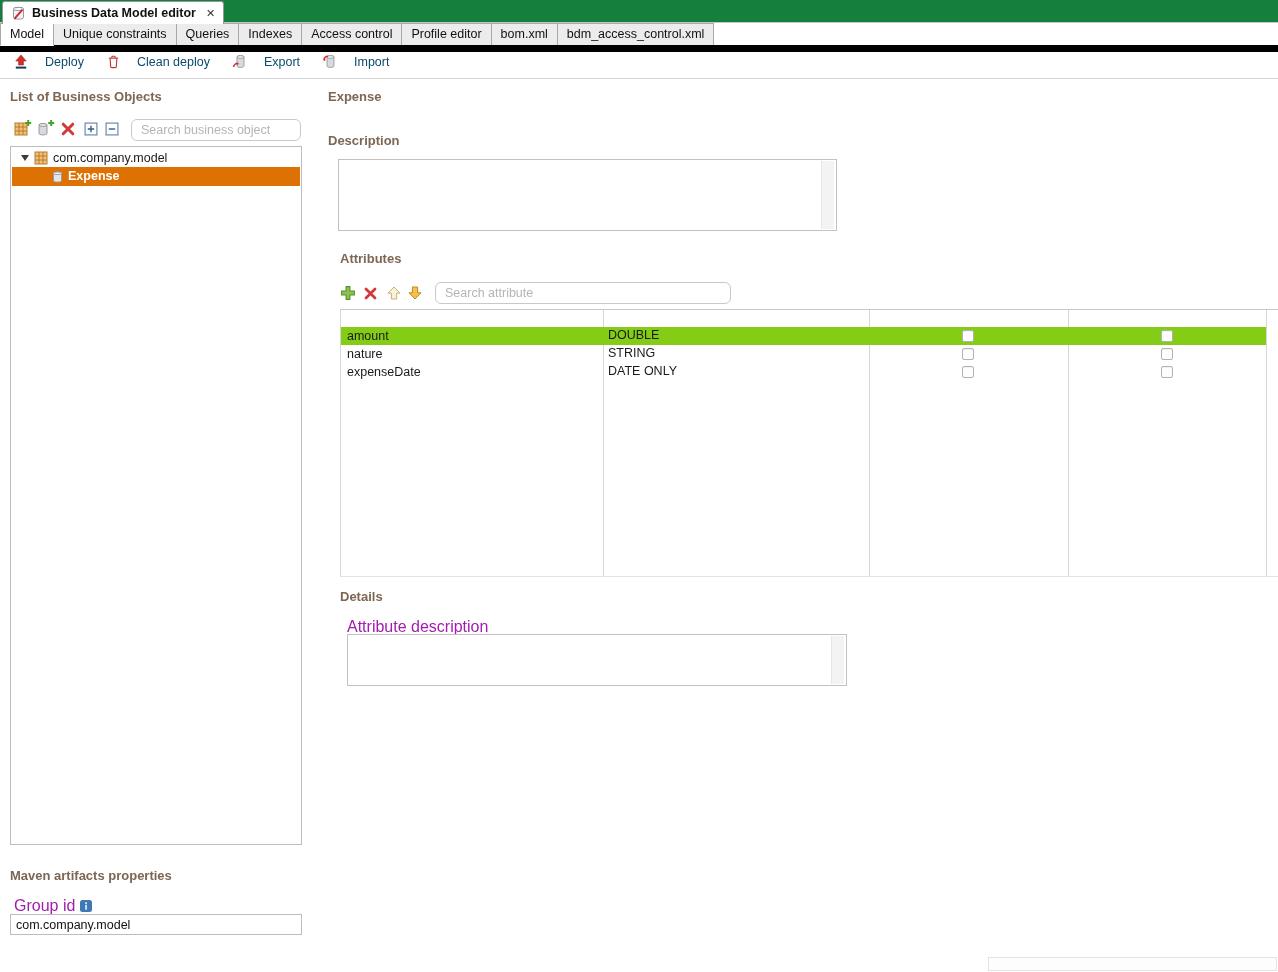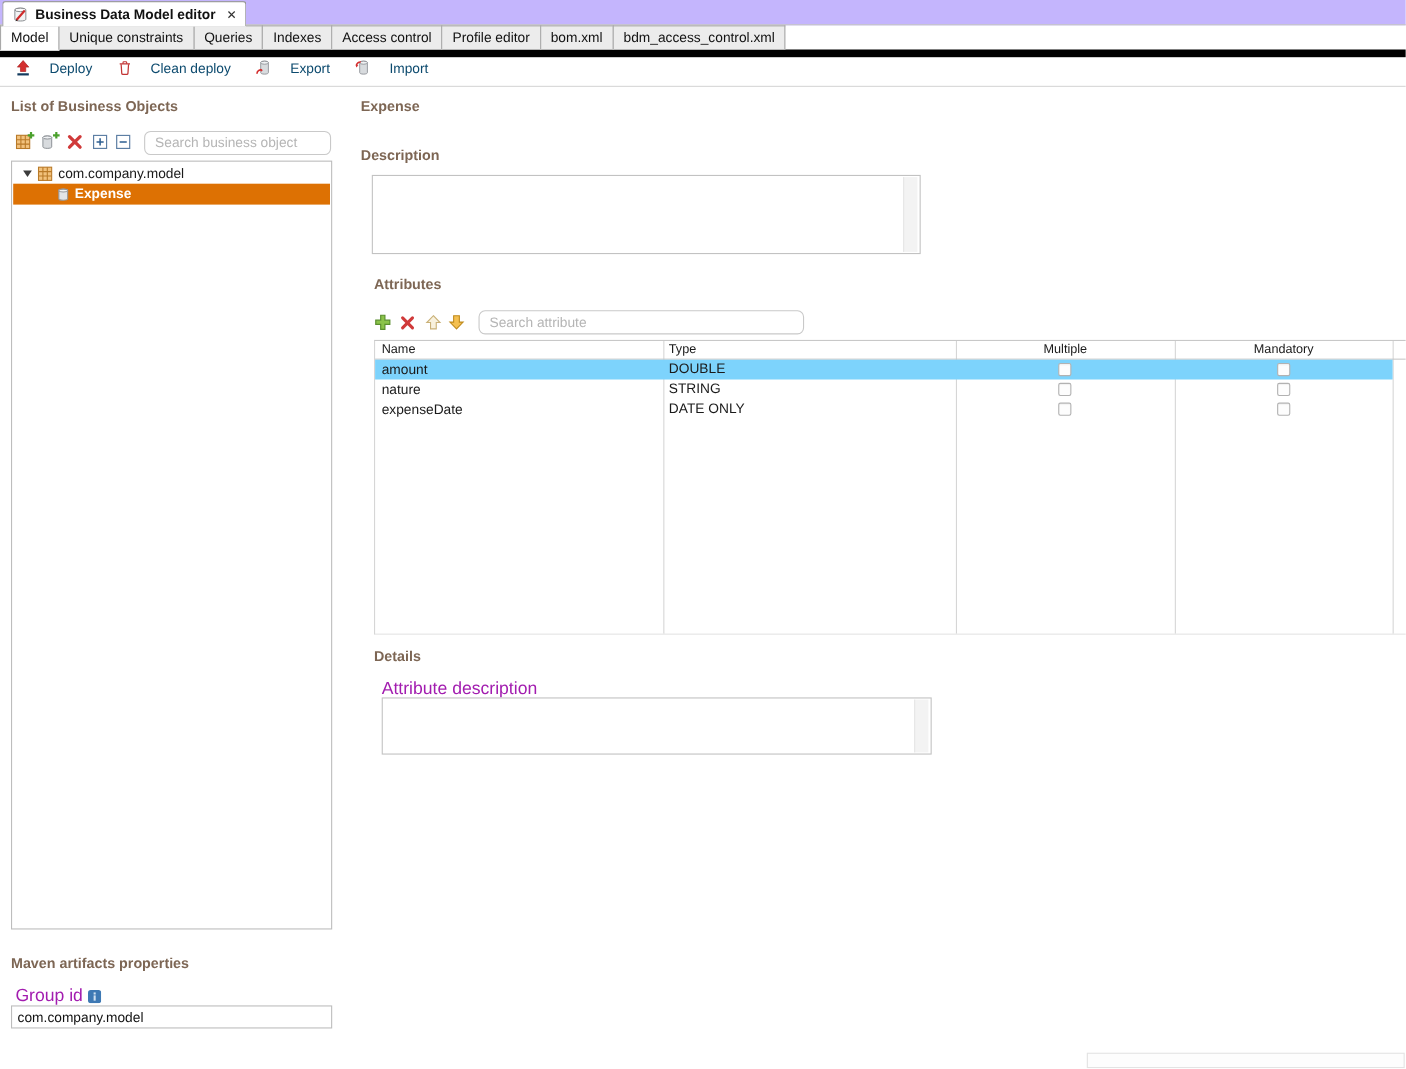--- a/index.html
+++ b/index.html
@@ -1,21 +1,21 @@
 <!DOCTYPE html>
 <html><head>
 <meta charset="utf-8">
 <style>
   html,body{margin:0;padding:0;}
   body{
     width:1278px;height:972px;position:relative;background:#ffffff;overflow:hidden;
     font-family:"Liberation Sans",sans-serif;color:#1a1a1a;-webkit-font-smoothing:antialiased;
   }
   
-  .editor-strip{position:absolute;top:0;left:0;width:1278px;height:23px;background:#c4b5fd;border-bottom:1px solid #c6c6c6;box-sizing:border-box;}
+  .editor-strip{position:absolute;top:0;left:0;width:1278px;height:23px;background:#15803d;border-bottom:1px solid #c6c6c6;box-sizing:border-box;}
   .editor-tab{position:absolute;left:2px;top:1px;height:22px;background:#ffffff;border:1px solid #989898;border-bottom:none;border-radius:3px 3px 0 0;display:flex;align-items:center;gap:6px;padding:0 8px;z-index:2;font-size:12.5px;font-weight:600;color:#111;}
   .close-x{font-size:11px;color:#333;font-weight:400;margin-left:4px;cursor:pointer;}
   
   .tabbar{position:absolute;top:23px;left:0;width:1278px;height:22px;border-bottom:7px solid #000000;display:flex;box-sizing:content-box;z-index:1;}
   .tab{box-sizing:border-box;height:22px;padding:0 9px;line-height:21px;background:#ececec;border:1px solid #a9a9a9;border-bottom:none;margin-right:-1px;font-size:12.5px;color:#111;cursor:pointer;white-space:nowrap;}
   .tab.selected{background:#fff;height:23px;position:relative;z-index:3;border-bottom:1px solid #fff;}
   
   .toolbar{position:absolute;top:46px;left:0;width:1278px;height:33px;border-bottom:1px solid #d6d6d6;display:flex;align-items:center;gap:22px;padding-left:13px;box-sizing:border-box;background:#fff;}
   .tb-item{display:flex;align-items:center;gap:16px;font-size:12.5px;color:#0c4a6e;cursor:pointer;}
   
@@ -36,21 +36,21 @@
   
   .textbox{position:absolute;border:1px solid #c2c2c2;background:#fff;box-sizing:border-box;}
   .textbox textarea{position:absolute;left:0;top:0;width:100%;height:100%;border:none;outline:none;resize:none;background:transparent;font:12.5px "Liberation Sans",sans-serif;padding:3px 18px 3px 5px;box-sizing:border-box;}
   .scroll-strip{position:absolute;top:1px;bottom:1px;right:2px;width:12px;background:#f3f3f3;border-left:1px solid #e6e6e6;}
   
   .attr-table{position:absolute;left:340px;top:309px;width:938px;height:268px;border-top:1px solid #c8c8c8;border-left:1px solid #d6d6d6;border-bottom:1px solid #e4e4e4;box-sizing:border-box;background:#fff;}
   .col-line{position:absolute;top:0;bottom:0;width:1px;background:#d6d6d6;}
   .tbl-header{position:absolute;top:0;left:0;right:0;height:17px;border-bottom:1px solid #c8c8c8;box-sizing:border-box;font-size:11.5px;color:#1a1a1a;}
   .th{position:absolute;top:2px;}
   .attr-row{position:absolute;left:0;width:925px;height:18px;font-size:12.5px;}
-  .attr-row.selected{background:#7dd3fc;}
+  .attr-row.selected{background:#84cc16;}
   .cell-name{position:absolute;left:6px;top:2px;}
   .cell-type{position:absolute;left:267px;top:1px;}
   .checkbox{position:absolute;width:12px;height:12px;top:3px;background:#fdfdfd;border:1px solid #b2b2b2;border-radius:2px;box-sizing:border-box;box-shadow:inset 0 1px 1px rgba(0,0,0,0.05);cursor:pointer;}
   
   .br-track{position:absolute;left:988px;top:957px;width:289px;height:14px;border:1px solid #e3e3e3;box-sizing:border-box;background:#fdfdfd;}
 </style>
 </head>
 <body>
 
 <div class="editor-strip">
@@ -214,26 +214,20 @@
       <path d="M8 14 L2 7.8 H5.4 V2 H10.6 V7.8 H14 Z" fill="#f4c051" stroke="#c08b1d" stroke-width="1"></path>
     </svg>
   </span>
   <input class="search-input" style="left: 435px; top: 282px; width: 296px;" placeholder="Search attribute">
 
   <div class="attr-table">
     <span class="col-line" style="left:262px;"></span>
     <span class="col-line" style="left:528px;"></span>
     <span class="col-line" style="left:727px;"></span>
     <span class="col-line" style="left:925px;"></span>
-    <div class="tbl-header">
-      <span class="th" style="left:6px;">Name</span>
-      <span class="th" style="left:267px;">Type</span>
-      <span class="th" style="left:528px;width:199px;text-align:center;">Multiple</span>
-      <span class="th" style="left:727px;width:198px;text-align:center;">Mandatory</span>
-    </div>
     <div>
         <div class="attr-row selected" style="top: 17px;">
           <span class="cell-name">amount</span>
           <span class="cell-type">DOUBLE</span>
           <span class="checkbox" style="left: 621px;"></span>
           <span class="checkbox" style="left: 820px;"></span>
         </div>
         <div class="attr-row" style="top: 35px;">
           <span class="cell-name">nature</span>
           <span class="cell-type">STRING</span>

